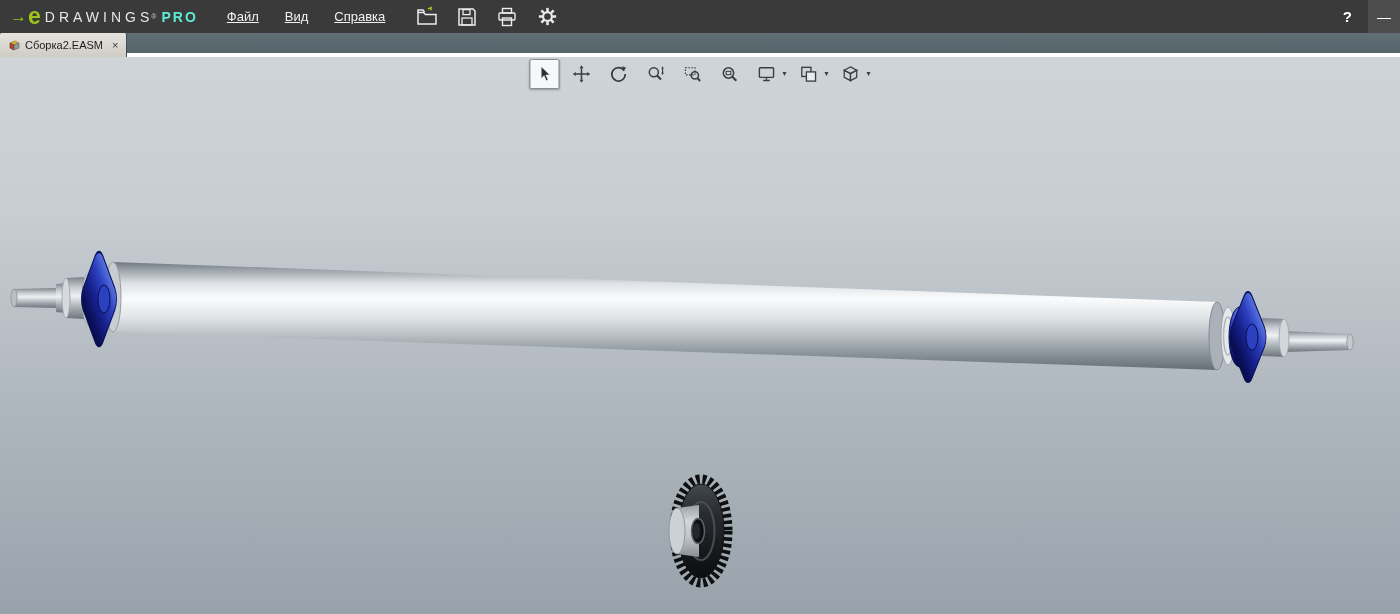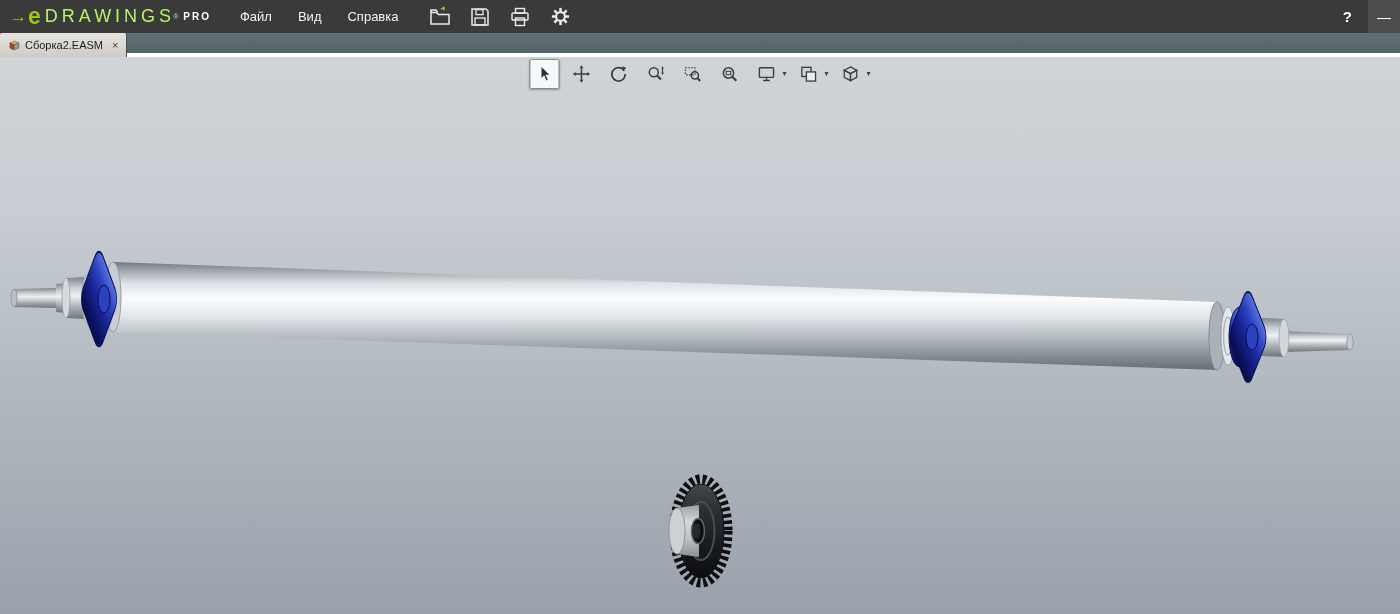--- a/index.html
+++ b/index.html
@@ -10,25 +10,25 @@
   }
 
   
   .menubar{
     position:absolute;top:0;left:0;width:1400px;height:33px;
     background:#3a3a3a;display:flex;align-items:center;color:#ededed;
   }
   .logo{display:flex;align-items:center;margin-left:10px;white-space:nowrap;}
   .logo-arrow{color:#9fc41a;font-size:17px;font-weight:bold;margin-right:1px;line-height:1;}
   .logo-e{color:#9fc41a;font-size:23px;font-weight:bold;line-height:1;margin-right:4px;}
-  .logo-name{color:#bef264;font-size:18px;letter-spacing:4px;}
+  .logo-name{color:#e5e5e5;font-size:14px;letter-spacing:4px;}
   .logo-reg{color:#cfcfcf;font-size:7px;vertical-align:super;margin-left:-2px;}
-  .logo-pro{color:#ffffff;font-size:10px;font-weight:bold;letter-spacing:2px;margin-left:5px;}
+  .logo-pro{color:#5eead4;font-size:14px;font-weight:bold;letter-spacing:2px;margin-left:5px;}
   .menus{display:flex;align-items:center;margin-left:16px;}
-  .menu-item{padding:0 13px;font-size:13px;height:33px;line-height:33px;cursor:default;color:#f2f2f2;}
+  .menu-item{padding:0 13px;font-size:13px;height:33px;line-height:33px;cursor:default;color:#f2f2f2;text-decoration:underline;}
   .actions{display:flex;align-items:center;gap:14px;margin-left:16px;}
   .action-btn{width:26px;height:26px;display:flex;align-items:center;justify-content:center;cursor:default;}
   .top-right{position:absolute;right:0;top:0;height:33px;display:flex;align-items:center;}
   .help-btn{color:#ffffff;font-size:15px;font-weight:bold;padding:0 16px;cursor:default;}
   .min-btn{width:32px;height:33px;background:#4d4d4d;color:#ffffff;display:flex;align-items:center;
     justify-content:center;font-size:14px;cursor:default;}
 
   
   .tabbar{
     position:absolute;top:33px;left:0;width:1400px;height:20px;

